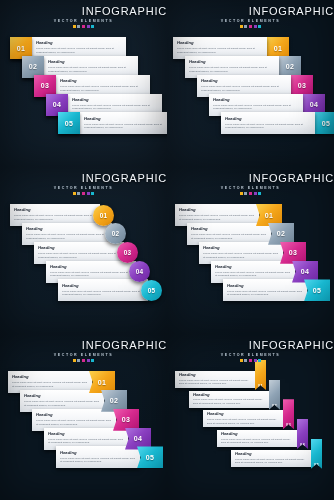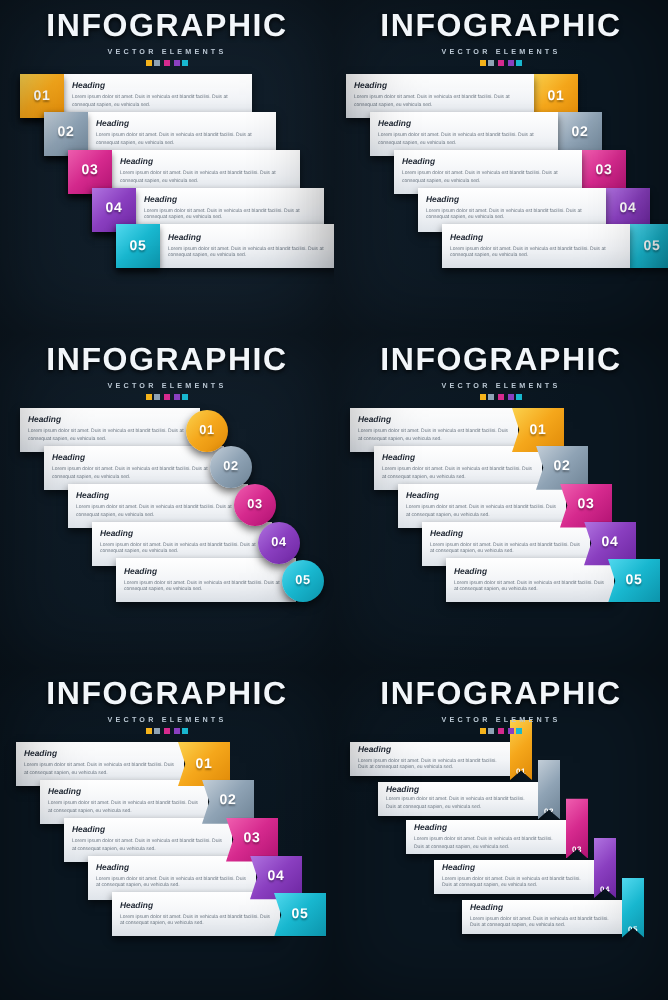--- a/index.html
+++ b/index.html
@@ -19,23 +19,24 @@
   }
   .panel{position:relative;overflow:hidden;}
   .panel::after{
     content:"";position:absolute;inset:0;pointer-events:none;
     box-shadow:inset 0 0 40px rgba(0,0,0,.45);
   }
 
   
   .title-wrap{position:absolute;left:0;right:0;top:6px;text-align:center;z-index:4;}
   .title{
-    font-size:16px;font-weight:bold;letter-spacing:.8px;
+    font-size:11px;font-weight:normal;letter-spacing:.8px;
     color:#f2f6fa;line-height:1;
     text-shadow:0 1px 2px rgba(0,0,0,.8);
+    text-align:right;
   }
   .subtitle{
     margin-top:2px;
     font-size:3.6px;font-weight:bold;letter-spacing:1.6px;
     color:#b9c6d2;
   }
   .dots{margin-top:2px;display:flex;justify-content:center;gap:1.6px;}
   .dots i{width:3px;height:3px;display:block;}
 
   

